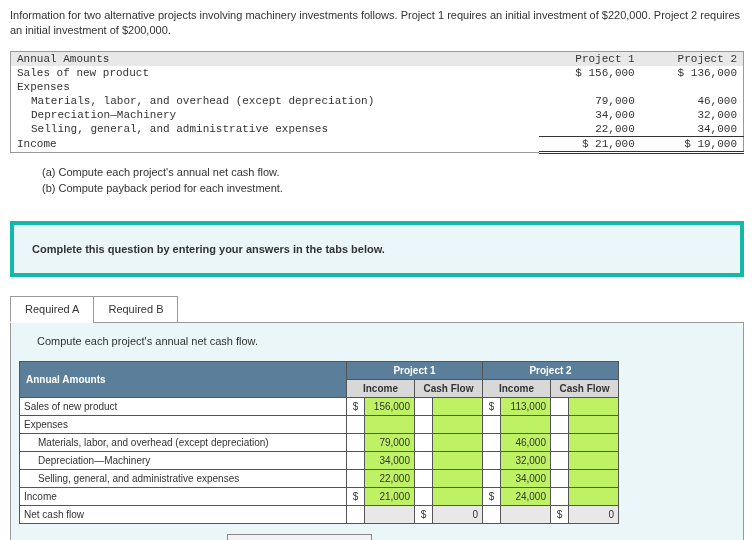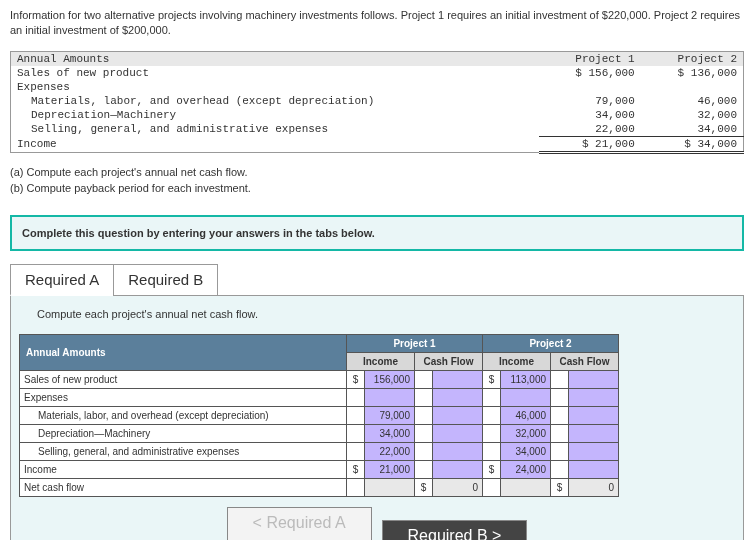--- a/index.html
+++ b/index.html
@@ -5,37 +5,37 @@
   * { box-sizing: border-box; margin: 0; padding: 0; }
   body { font-family: Arial, sans-serif; font-size: 11px; color: #333; width: 754px; background: #fff; }
   .intro { padding: 8px 10px; line-height: 1.4; }
   .amounts-table { border: 1px solid #999; width: 734px; margin: 4px 10px; border-collapse: collapse; font-family: 'Courier New', monospace; font-size: 11px; }
   .amounts-table td { padding: 1px 6px; }
   .amounts-table .hdr td { background: #e8e8e8; }
   .amounts-table .num { text-align: right; }
   .dbl-under { border-bottom: 3px double #333; }
   .single-under { border-bottom: 1px solid #333; }
   .indent1 { padding-left: 20px !important; }
-  .questions { padding: 6px 10px; line-height: 1.5; }
-  .instruct-box { margin: 12px 10px; padding: 10px; background: #eaf6f7; border: 2px solid #14b8a6; }
+  .questions { padding: 6px 10px; line-height: 1.5; margin-left: 32px; }
+  .instruct-box { margin: 18px 10px; padding: 18px; background: #eaf6f7; border: 4px solid #14b8a6; }
   .tabs-wrap { margin: 10px 10px 0; }
   .tabs { display: flex; }
-  .tab { border: 1px solid #999; border-bottom: 2px solid #fff; padding: 6px 14px; background: #fff; margin-right: -1px; position: relative; top: 1px; font-size: 15px; }
+  .tab { border: 1px solid #999; border-bottom: 2px solid #fff; padding: 6px 14px; background: #fff; margin-right: -1px; position: relative; top: 1px; font-size: 11px; }
   .tab.inactive { border-bottom: 1px solid #999; background: #fff; color: #333; }
   .tab-panel { border: 1px solid #999; padding: 8px; background: #eaf6f7; }
   .calc-table { border: 1px solid #555; border-collapse: collapse; background: #fff; margin-top: 6px; width: 600px; }
   .calc-table th, .calc-table td { border: 1px solid #555; font-size: 10px; padding: 3px 4px; }
   .calc-table th { background: #d8d8d8; }
   .aa-hdr { background: #5b7f9b !important; color: #fff; text-align: left; padding: 8px 6px !important; }
   .sub-hdr1 { background: #5b7f9b !important; color: #fff; text-align: center; }
   .sub-hdr2 { background: #d8d8d8 !important; text-align: center; }
   .rlabel { text-align: left; }
   .rlabel.ind { padding-left: 18px; }
   .money { text-align: center; width: 18px; }
-  .val { text-align: right; width: 50px; background: #c4b5fd; }
+  .val { text-align: right; width: 50px; background: #bef264; }
   .val-ro { text-align: right; width: 50px; background: #e8e8e8; }
   .nav-btns { display: flex; justify-content: center; gap: 10px; margin: 10px 0 6px; }
   .nav-btn { padding: 6px 25px; font-size: 16px; border: 1px solid #888; background: #f3f3f3; color: #bbb; }
   .nav-btn.active { background: #444; color: #fff; margin-top: 13px; }
 </style>
 </head>
 <body>
 
 <div class="intro">Information for two alternative projects involving machinery investments follows. Project 1 requires an initial investment of $220,000. Project 2 requires an initial investment of $200,000.</div>
 
@@ -67,21 +67,21 @@
         <td class="num">32,000</td>
       </tr>
   <tr>
         <td class="indent1">Selling, general, and administrative expenses</td>
         <td class="num single-under">22,000</td>
         <td class="num single-under">34,000</td>
       </tr>
   <tr>
         <td>Income</td>
         <td class="num dbl-under">$ 21,000</td>
-        <td class="num dbl-under">$ 34,000</td>
+        <td class="num dbl-under">$ 19,000</td>
       </tr>
 </tbody>
   </table>
 
 <div class="questions">
   <div>(a) Compute each project's annual net cash flow.</div>
   <div>(b) Compute payback period for each investment.</div>
 </div>
 
 <div class="instruct-box">

